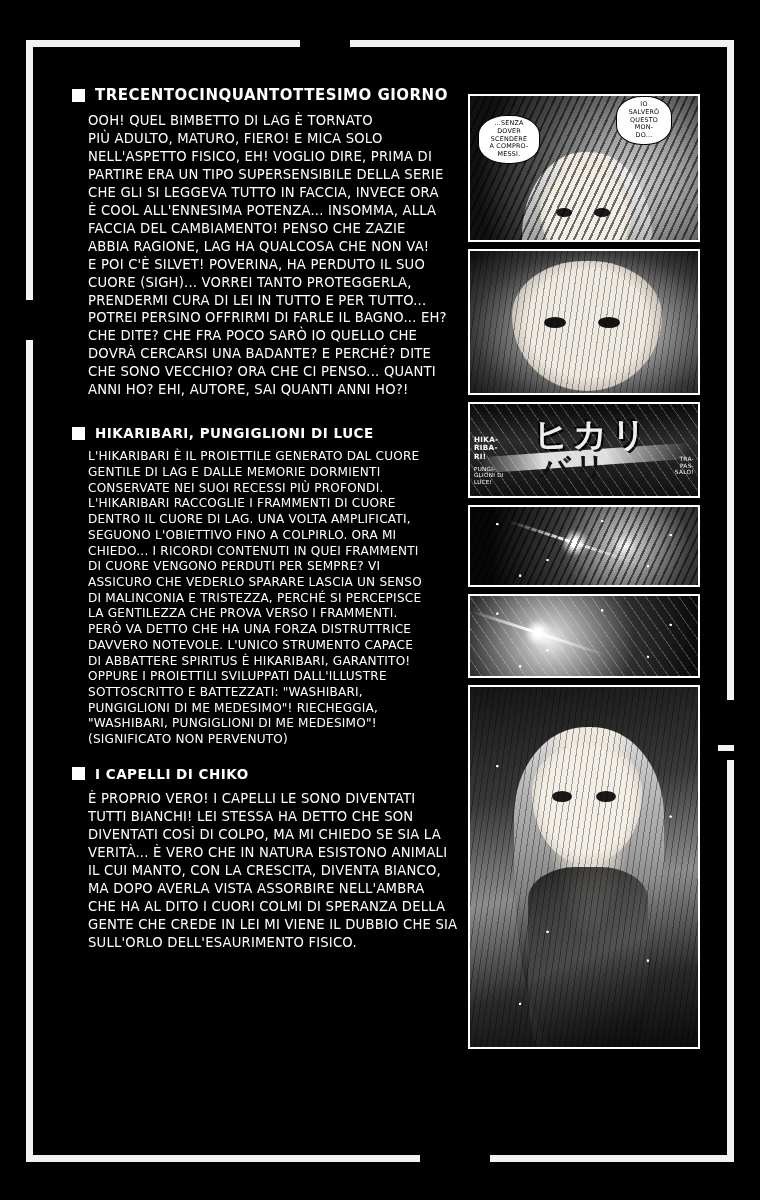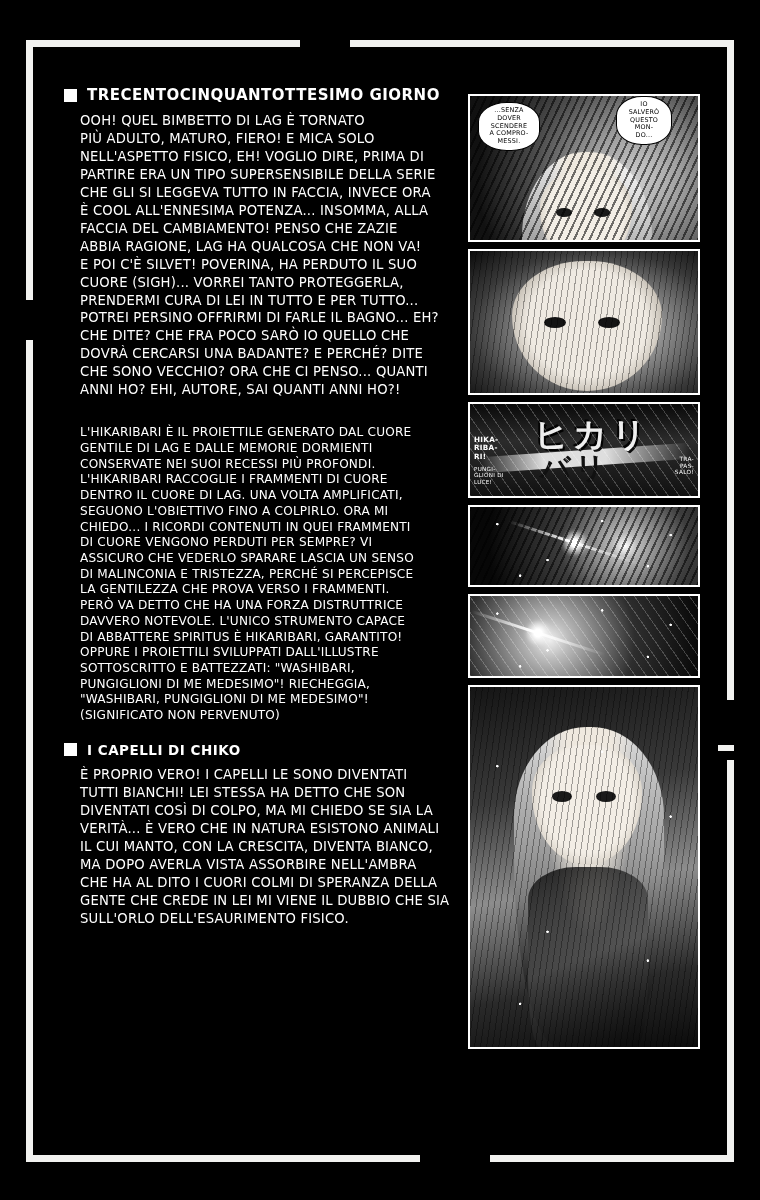--- a/index.html
+++ b/index.html
@@ -52,21 +52,21 @@
   .content {
     position: absolute;
     left: 60px;
     top: 86px;
     width: 640px;
     height: 1040px;
   }
 
   .col-text {
     position: absolute;
-    left: 4px;
+    left: 12px;
     top: 0;
     width: 400px;
   }
 
   .col-art {
     position: absolute;
     left: 408px;
     top: 8px;
     width: 232px;
   }
@@ -196,21 +196,21 @@
     font-size: 6.4px;
     line-height: 1.22;
     letter-spacing: 0.2px;
     text-align: center;
     padding: 4px 5px;
     border-radius: 46% 46% 46% 46% / 40% 40% 40% 40%;
     text-transform: uppercase;
     white-space: pre-line;
     box-sizing: border-box;
   }
-  .b1 { left: 8px; top: 6px; width: 62px; }
+  .b1 { left: 8px; top: 19px; width: 62px; }
   .b2 { left: 146px; top: 0; width: 56px; }
 
   .sfx-label {
     position: absolute;
     color: #fff;
     font-family: "DejaVu Sans", sans-serif;
     font-size: 7.2px;
     line-height: 1.15;
     letter-spacing: 0.3px;
     text-transform: uppercase;
@@ -340,20 +340,24 @@
 CUORE (SIGH)... VORREI TANTO PROTEGGERLA,
 PRENDERMI CURA DI LEI IN TUTTO E PER TUTTO...
 POTREI PERSINO OFFRIRMI DI FARLE IL BAGNO... EH?
 CHE DITE? CHE FRA POCO SARÒ IO QUELLO CHE
 DOVRÀ CERCARSI UNA BADANTE? E PERCHÉ? DITE
 CHE SONO VECCHIO? ORA CHE CI PENSO... QUANTI
 ANNI HO? EHI, AUTORE, SAI QUANTI ANNI HO?!</div>
       </div>
 
       <div class="section" style="margin-top:26px;">
+        <div class="section-head">
+          <span class="bullet"></span>
+          <span class="section-title small">HIKARIBARI, PUNGIGLIONI DI LUCE</span>
+        </div>
         <div class="body-text tiny">L'HIKARIBARI È IL PROIETTILE GENERATO DAL CUORE
 GENTILE DI LAG E DALLE MEMORIE DORMIENTI
 CONSERVATE NEI SUOI RECESSI PIÙ PROFONDI.
 L'HIKARIBARI RACCOGLIE I FRAMMENTI DI CUORE
 DENTRO IL CUORE DI LAG. UNA VOLTA AMPLIFICATI,
 SEGUONO L'OBIETTIVO FINO A COLPIRLO. ORA MI
 CHIEDO... I RICORDI CONTENUTI IN QUEI FRAMMENTI
 DI CUORE VENGONO PERDUTI PER SEMPRE? VI
 ASSICURO CHE VEDERLO SPARARE LASCIA UN SENSO
 DI MALINCONIA E TRISTEZZA, PERCHÉ SI PERCEPISCE

